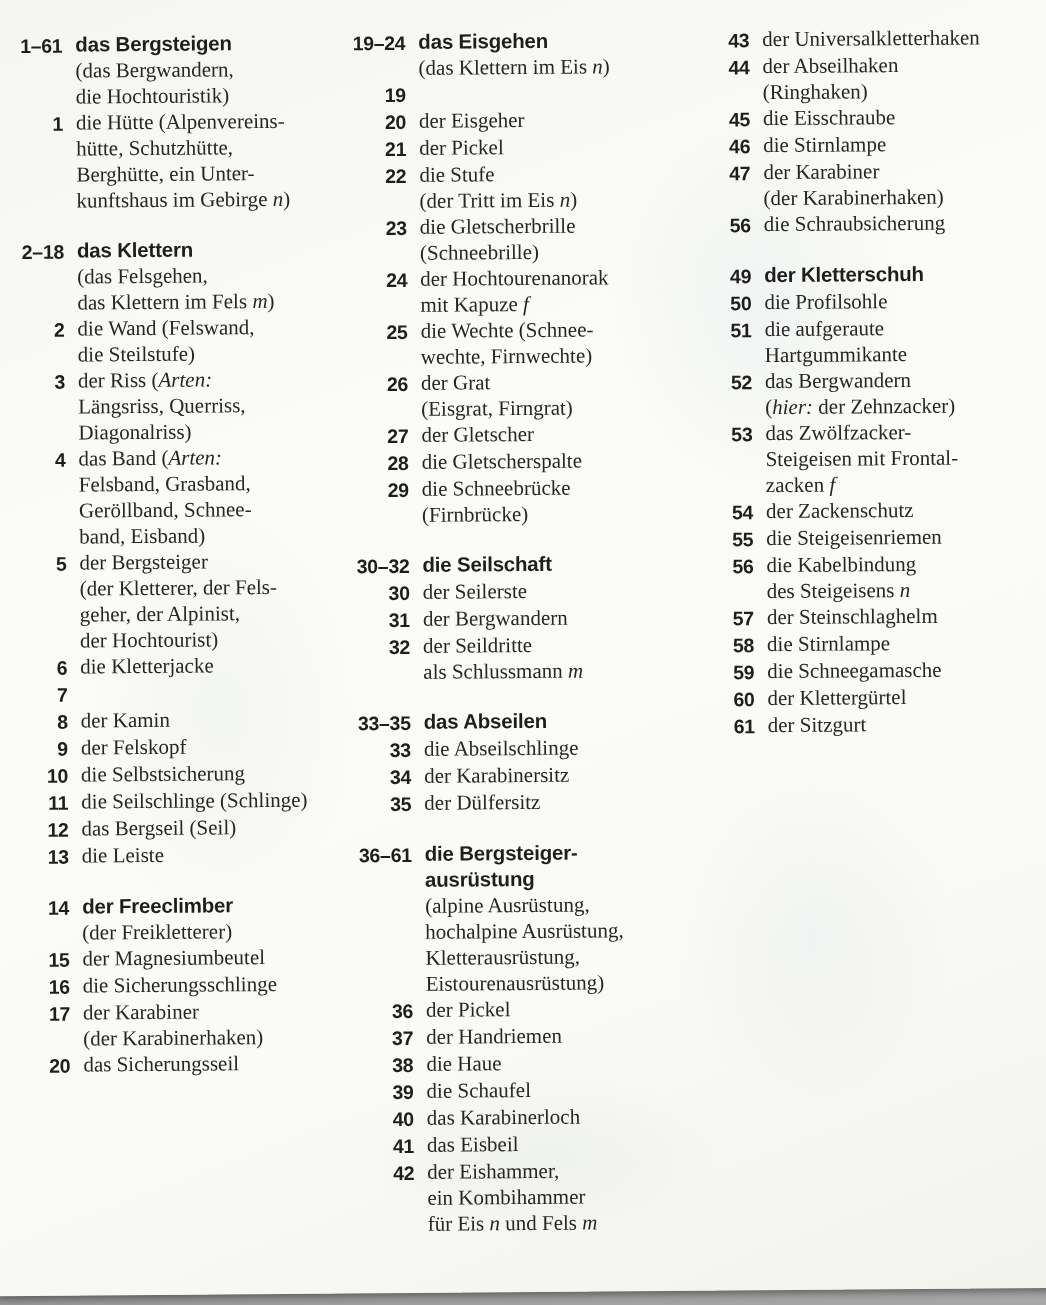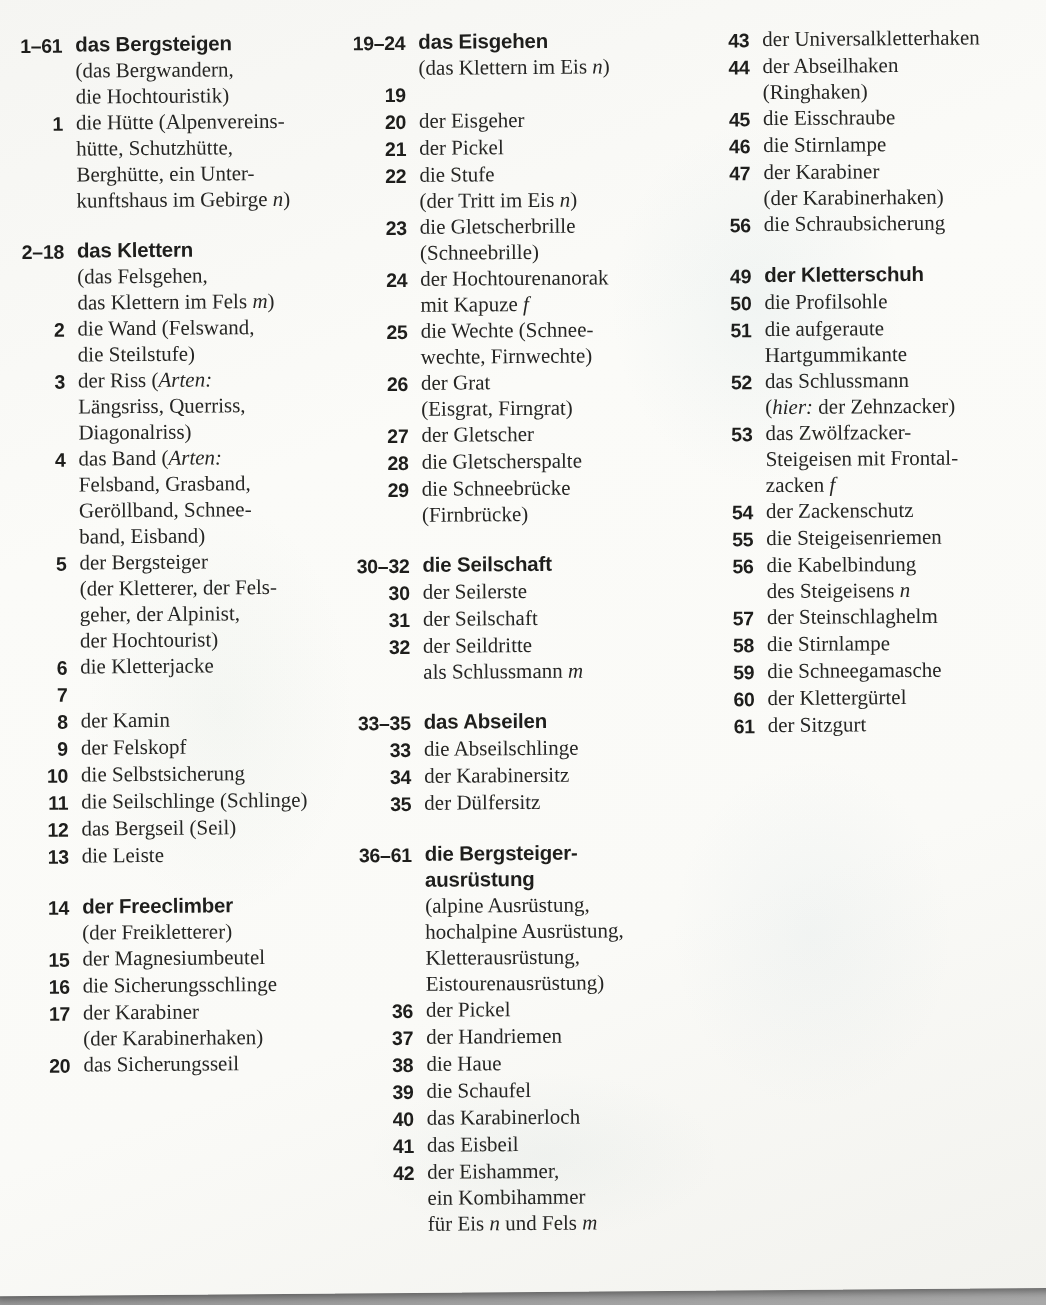--- a/index.html
+++ b/index.html
@@ -320,21 +320,21 @@
           </div>
           <div class="item">
             <span class="num">30</span>
             <span class="text">
               <span class="line"><span class="seg">der Seilerste</span></span>
             </span>
           </div>
           <div class="item">
             <span class="num">31</span>
             <span class="text">
-              <span class="line"><span class="seg">der Seilschaft</span></span>
+              <span class="line"><span class="seg">der Bergwandern</span></span>
             </span>
           </div>
           <div class="item">
             <span class="num">32</span>
             <span class="text">
               <span class="line"><span class="seg">der Seildritte</span></span>
               <span class="line"><span class="seg">als Schlussmann </span><span class="seg i">m</span></span>
             </span>
           </div>
         </div>
@@ -479,21 +479,21 @@
           <div class="item">
             <span class="num">51</span>
             <span class="text">
               <span class="line"><span class="seg">die aufgeraute</span></span>
               <span class="line"><span class="seg">Hartgummikante</span></span>
             </span>
           </div>
           <div class="item">
             <span class="num">52</span>
             <span class="text">
-              <span class="line"><span class="seg">das Schlussmann</span></span>
+              <span class="line"><span class="seg">das Bergwandern</span></span>
               <span class="line"><span class="seg">(</span><span class="seg i">hier:</span><span class="seg"> der Zehnzacker)</span></span>
             </span>
           </div>
           <div class="item">
             <span class="num">53</span>
             <span class="text">
               <span class="line"><span class="seg">das Zwölfzacker-</span></span>
               <span class="line"><span class="seg">Steigeisen mit Frontal-</span></span>
               <span class="line"><span class="seg">zacken </span><span class="seg i">f</span></span>
             </span>

